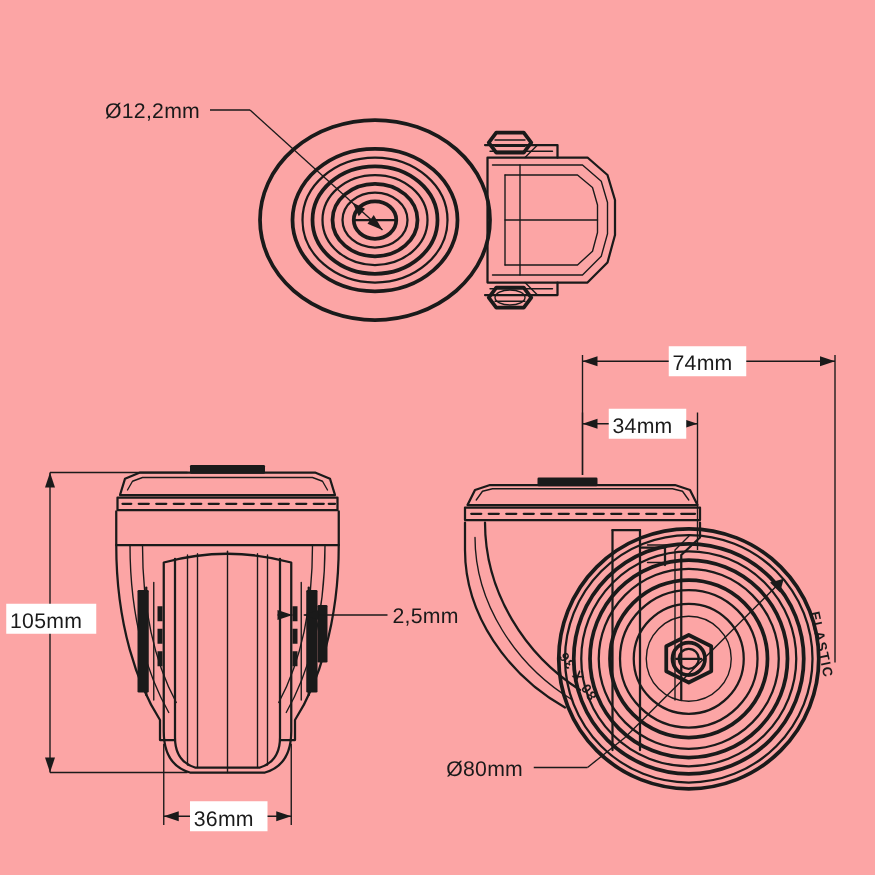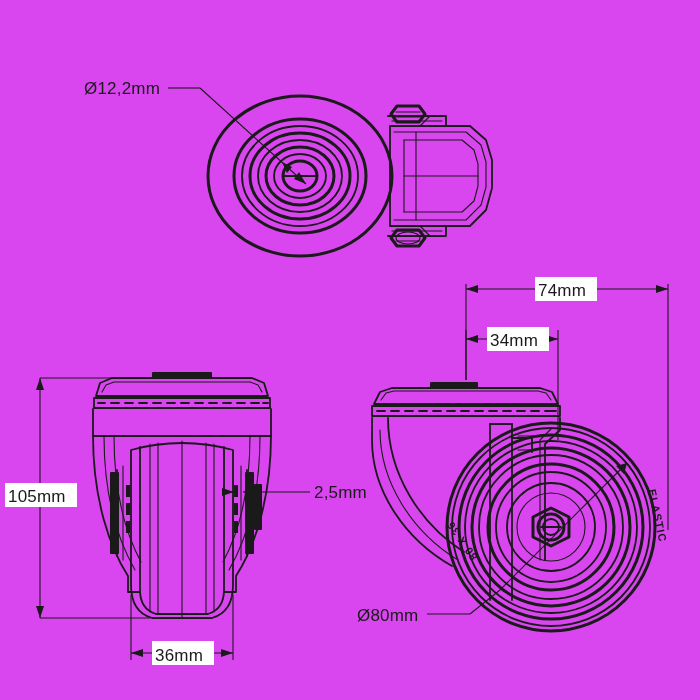--- a/index.html
+++ b/index.html
@@ -8,21 +8,21 @@
     padding: 0;
     background: #ffffff;
   }
   body {
     font-family: "Liberation Sans", sans-serif;
   }
   #drawing-root {
     position: relative;
     width: 700px;
     height: 700px;
-    background: #d946ef;
+    background: #fca5a5;
     overflow: hidden;
   }
   #drawing-root svg {
     display: block;
   }
   .dim-text {
     font-family: "Liberation Sans", sans-serif;
     font-size: 17px;
     fill: #1a1a1a;
     letter-spacing: 0.2px;

